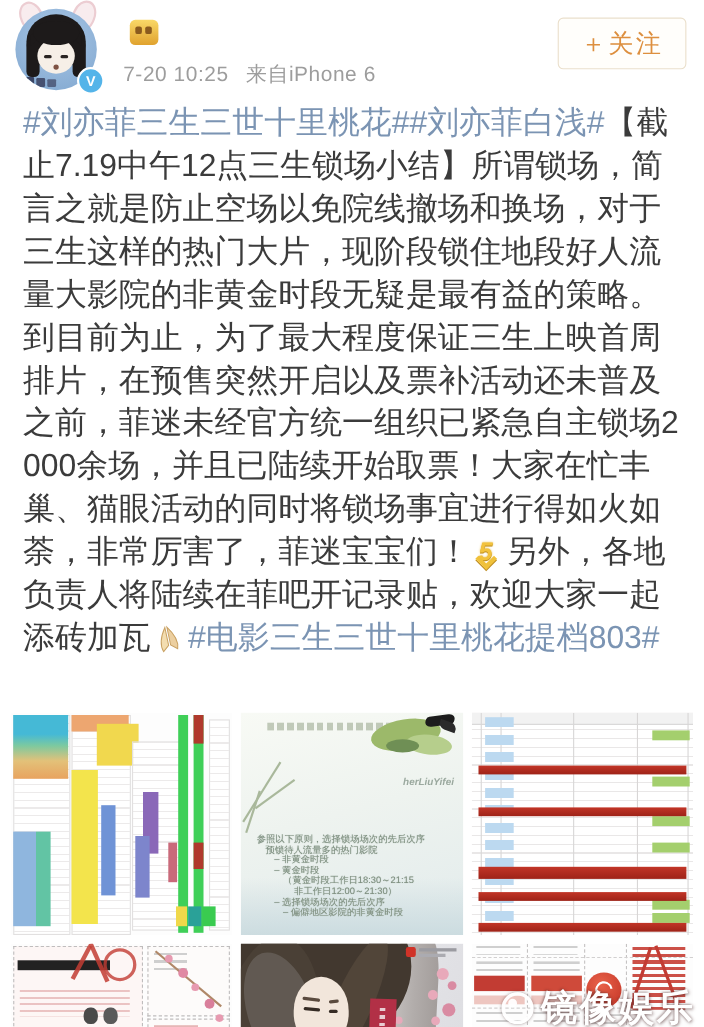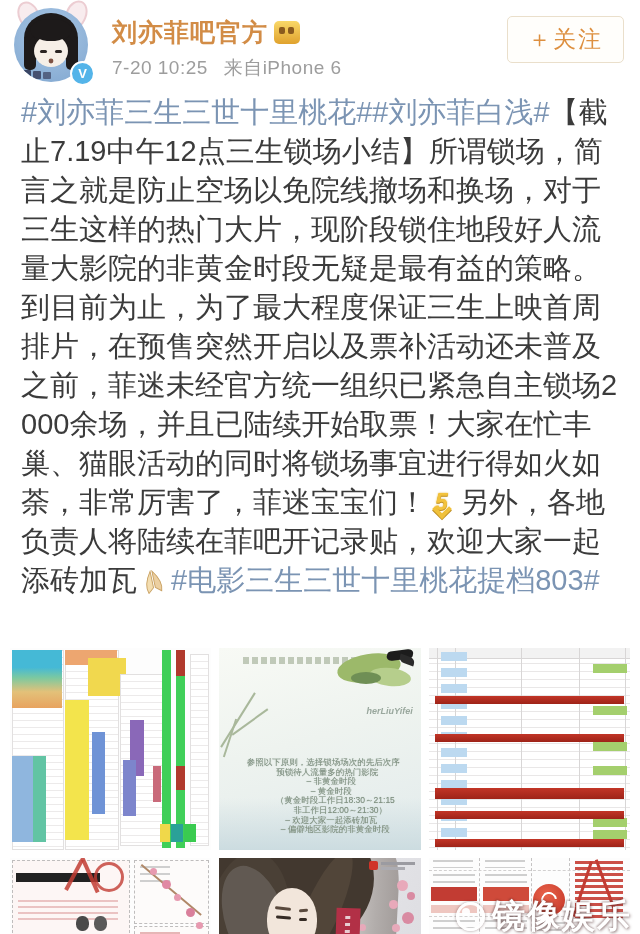--- a/index.html
+++ b/index.html
@@ -56,21 +56,21 @@
   .p-topline{left:24px;top:9px;width:150px;height:7px;background:repeating-linear-gradient(90deg,#a9b59f 0 6px,transparent 6px 9px);opacity:.7;}
   .lotus1{left:118px;top:6px;width:64px;height:28px;background:#9cb96a;border-radius:50%;transform:rotate(-9deg);}
   .lotus2{left:150px;top:20px;width:42px;height:18px;background:#b6ce8c;border-radius:50%;transform:rotate(6deg);}
   .lotus3{left:132px;top:24px;width:30px;height:12px;background:#6f8f55;border-radius:50%;}
   .bird1{left:168px;top:2px;width:26px;height:10px;background:#1c1c1c;transform:skewX(-30deg) rotate(-8deg);border-radius:2px 8px 2px 8px;}
   .bird2{left:180px;top:8px;width:16px;height:8px;background:#2a2a2a;transform:rotate(20deg);border-radius:0 6px 0 6px;}
   .branch{width:2px;height:64px;background:#a9b89b;}
   .p-title{left:0;top:94px;width:100%;text-align:center;font-size:11px;color:#86a06b;
            letter-spacing:1px;text-shadow:0 0 1px #b9c8a9;}
   .p-lines{left:14px;top:110px;width:180px;font-size:8.5px;line-height:9.6px;color:#7e8f80;
-           text-shadow:0 0 1px #aab8ab;text-align:center;}
+           text-shadow:0 0 1px #aab8ab;}
   .p-lines div{white-space:nowrap;overflow:hidden;}
   .ind1{padding-left:8px;}.ind2{padding-left:16px;}.ind3{padding-left:24px;}.ind4{padding-left:34px;}
   .p-watermark{right:8px;top:58px;font-size:9px;color:#9aa89e;font-style:italic;font-weight:bold;}
   .p-footer{left:0;top:186px;width:100%;text-align:center;font-size:10.5px;color:#7f987a;text-shadow:0 0 1px #b2c0a8;}
   .p-hill{left:0;top:150px;width:100%;height:52px;background:linear-gradient(rgba(207,221,224,0),#ccdce0);}
 
   
   .redbar{left:6px;width:189px;background:linear-gradient(#c23527,#9e2318);}
   .greencell{left:164px;width:34px;height:9px;background:#a4cf6d;}
   .vline{width:1px;background:#d8d6d6;top:0;height:202px;}
@@ -132,21 +132,21 @@
           <circle cx="37" cy="53" r="2.4" fill="#7e5243"></circle>
           <rect x="8" y="62" width="9" height="9" rx="1" fill="#2c3250" opacity="0.85"></rect>
           <rect x="19" y="63" width="8" height="8" rx="1" fill="#343a58" opacity="0.8"></rect>
           <rect x="29" y="64" width="8" height="7" rx="1" fill="#3c4260" opacity="0.7"></rect>
         </svg>
       </div>
       <div class="v-badge">V</div>
     </div>
 
     <div class="username">
-      <span>刘亦菲吧官方</span><span class="vip-badge"><i></i><em></em></span>
+      <span class="vip-badge"><i></i><em></em></span>
     </div>
 
     <div class="meta">
       <span>7-20 10:25</span>
       <span>来自iPhone 6</span>
     </div>
 
     <div class="follow-btn">＋关注</div>
   </div>
 
@@ -195,21 +195,21 @@
         <div class="abs branch" style="left:10px;top:70px;height:40px;transform:rotate(18deg);"></div>
         <div class="abs p-hill"></div>
       </div>
       <div class="abs p-lines">
         <div>参照以下原则，选择锁场场次的先后次序</div>
         <div class="ind1">预锁待人流量多的热门影院</div>
         <div class="ind2">– 非黄金时段</div>
         <div class="ind2">– 黄金时段</div>
         <div class="ind3">（黄金时段工作日18:30～21:15</div>
         <div class="ind4">非工作日12:00～21:30）</div>
-        <div class="ind2">– 欢迎大家一起添砖加瓦</div>
+        <div class="ind2">– 选择锁场场次的先后次序</div>
         <div class="ind3">– 偏僻地区影院的非黄金时段</div>
       </div>
       <div class="abs p-watermark">herLiuYifei</div>
     </div>
 
     <div class="media rows-bg2">
       <div>
         <div class="abs" style="left:0;top:0;width:201px;height:10px;background:#f2f2f2;border-bottom:1px solid #d8d6d6;"></div>
         <div class="abs vline" style="left:8px;"></div>
         <div class="abs vline" style="left:26px;"></div>

